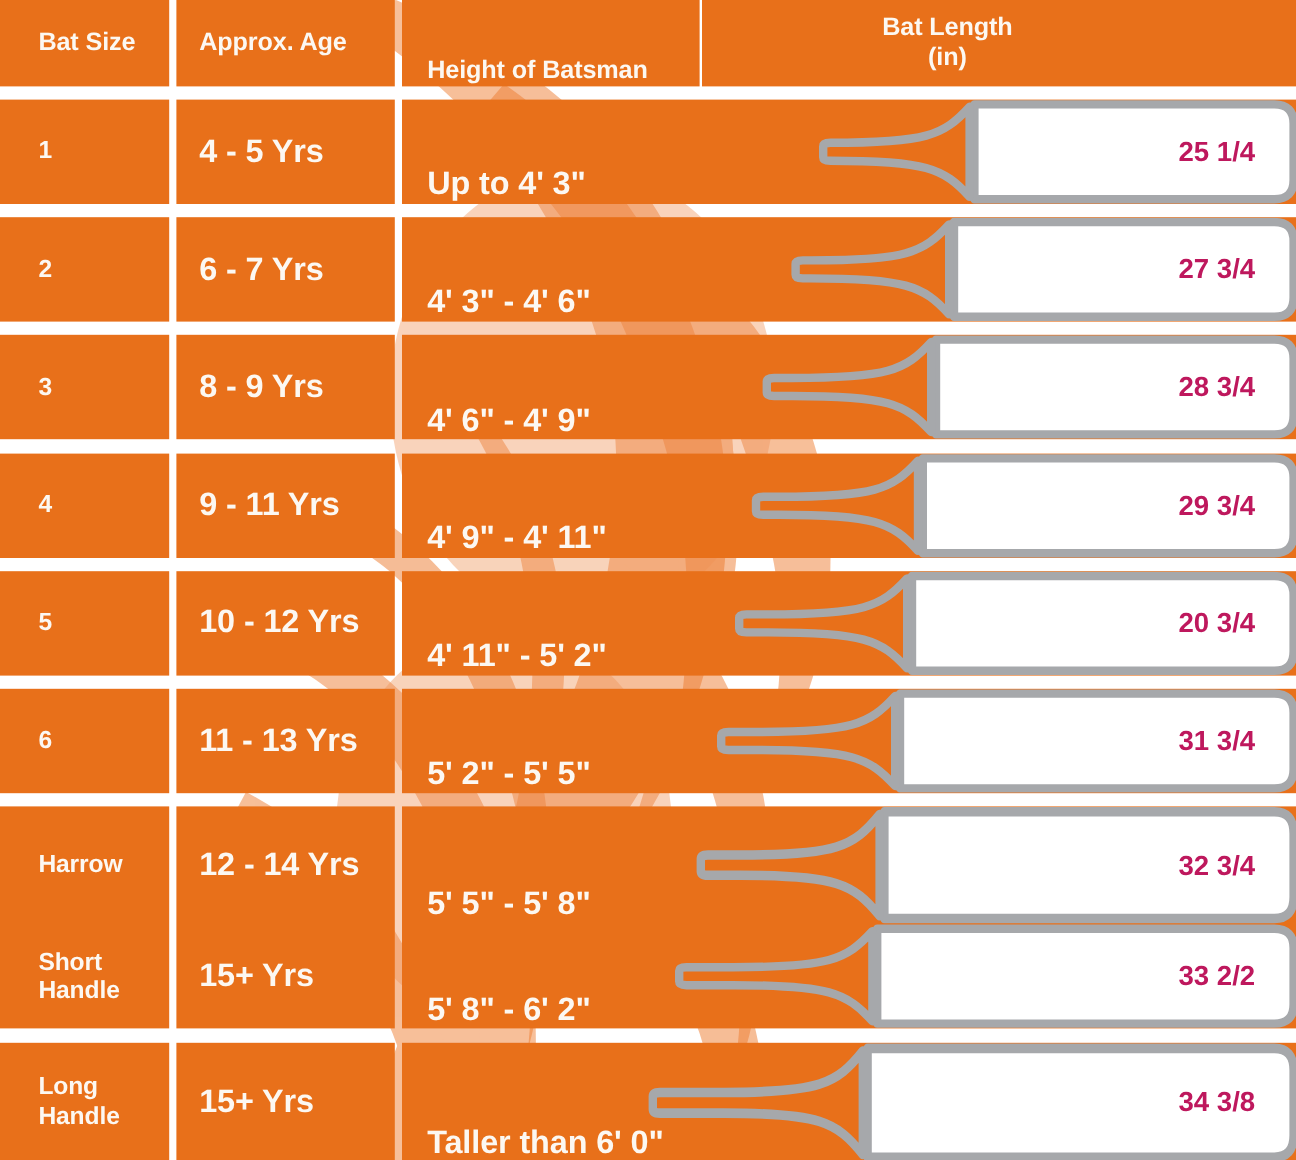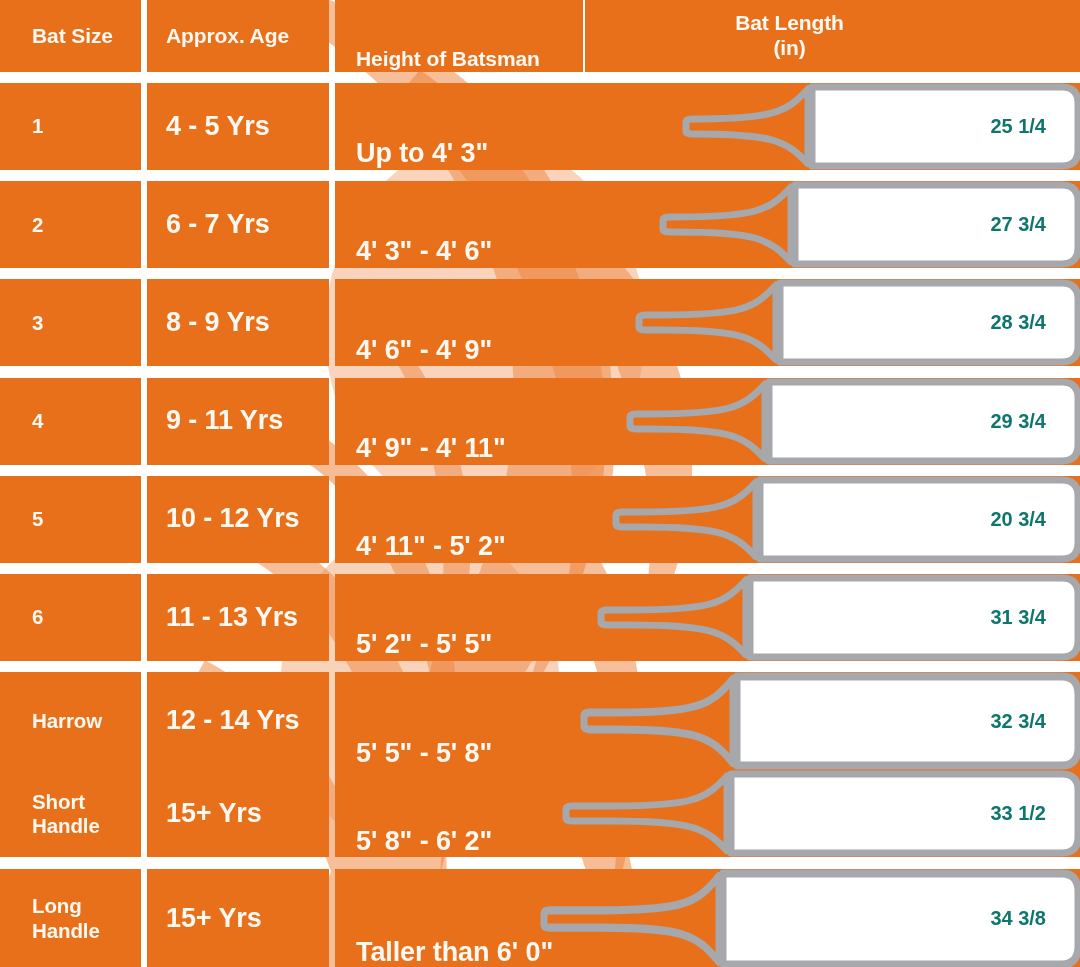--- a/index.html
+++ b/index.html
@@ -76,23 +76,23 @@
     position:absolute;
     top:0; bottom:0; right:0;
     z-index:5;
     pointer-events:none;
   }
   .bat svg{ display:block; width:100%; height:100%; }
 
   .bat-label{
     position:absolute;
     z-index:6;
-    color:#0f766e;
+    color:#be185d;
     font-weight:bold;
-    font-size:20px;
+    font-size:23px;
     display:flex;
     align-items:center;
     justify-content:flex-end;
   }
 </style>
 </head>
 <body>
 
 <div class="chart">
 
@@ -402,21 +402,21 @@
                  L 611 36
                  C 691 36 705 30 727 6
                  L 727 81
                  C 705 57 691 51 611 51
                  L 572 51
                  Q 566 51 566 48
                  L 566 39
                  Q 566 36 572 36 Z" fill="#E8701A" stroke="#A6A8AB" stroke-width="7" stroke-linejoin="round"></path>
       </svg>
         </div>
-        <div class="bat-label" style="inset: 0px 34px 0px 731px;">33 1/2</div>
+        <div class="bat-label" style="inset: 0px 34px 0px 731px;">33 2/2</div>
       </div>
       <div class="row datarow" style="top: 868.6px; height: 100px;">
         <div class="cell col-size">
           <span class="cell-text">Long
 Handle</span>
         </div>
         <div class="cell col-age">
           <span class="cell-text">15+ Yrs</span>
         </div>
         <div class="cell col-height">

